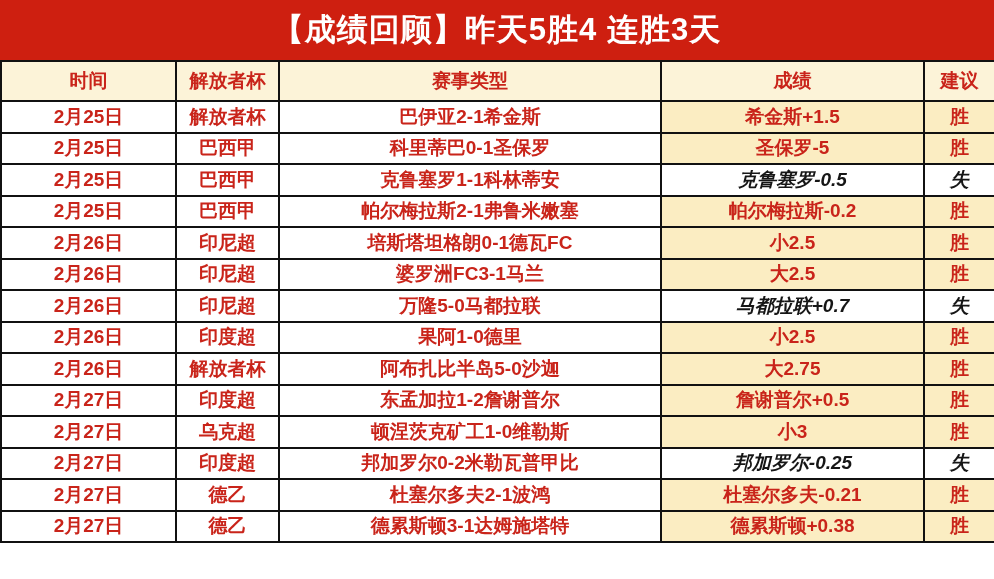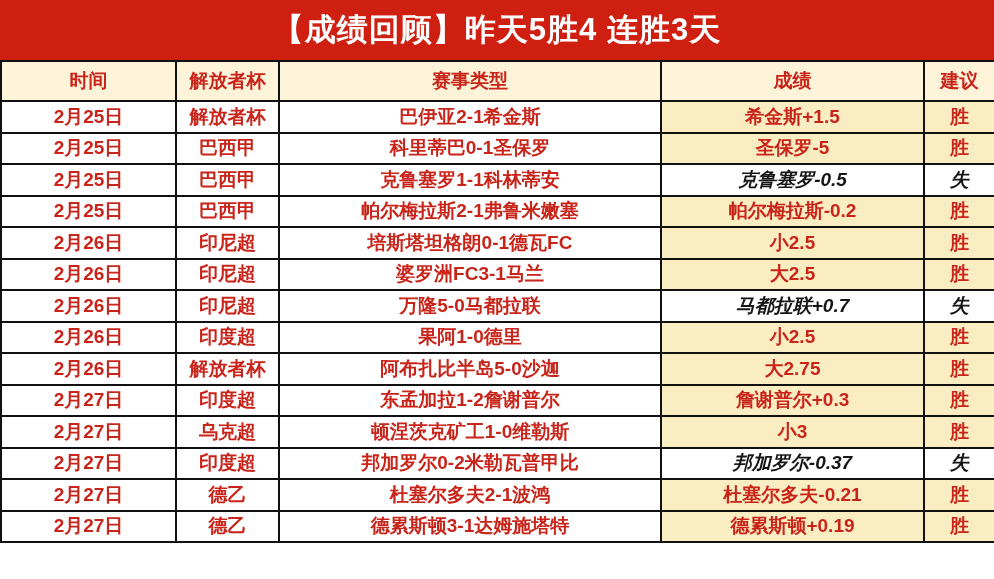--- a/index.html
+++ b/index.html
@@ -159,47 +159,47 @@
           <td>2月26日</td>
           <td>解放者杯</td>
           <td>阿布扎比半岛5-0沙迦</td>
           <td class="win">大2.75</td>
           <td class="win">胜</td>
         </tr>
         <tr>
           <td>2月27日</td>
           <td>印度超</td>
           <td>东孟加拉1-2詹谢普尔</td>
-          <td class="win">詹谢普尔+0.3</td>
+          <td class="win">詹谢普尔+0.5</td>
           <td class="win">胜</td>
         </tr>
         <tr>
           <td>2月27日</td>
           <td>乌克超</td>
           <td>顿涅茨克矿工1-0维勒斯</td>
           <td class="win">小3</td>
           <td class="win">胜</td>
         </tr>
         <tr>
           <td>2月27日</td>
           <td>印度超</td>
           <td>邦加罗尔0-2米勒瓦普甲比</td>
-          <td class="loss">邦加罗尔-0.37</td>
+          <td class="loss">邦加罗尔-0.25</td>
           <td class="loss">失</td>
         </tr>
         <tr>
           <td>2月27日</td>
           <td>德乙</td>
           <td>杜塞尔多夫2-1波鸿</td>
           <td class="win">杜塞尔多夫-0.21</td>
           <td class="win">胜</td>
         </tr>
         <tr>
           <td>2月27日</td>
           <td>德乙</td>
           <td>德累斯顿3-1达姆施塔特</td>
-          <td class="win">德累斯顿+0.19</td>
+          <td class="win">德累斯顿+0.38</td>
           <td class="win">胜</td>
         </tr>
       </tbody>
   </table>
 
 </div>
 
 </body></html>

